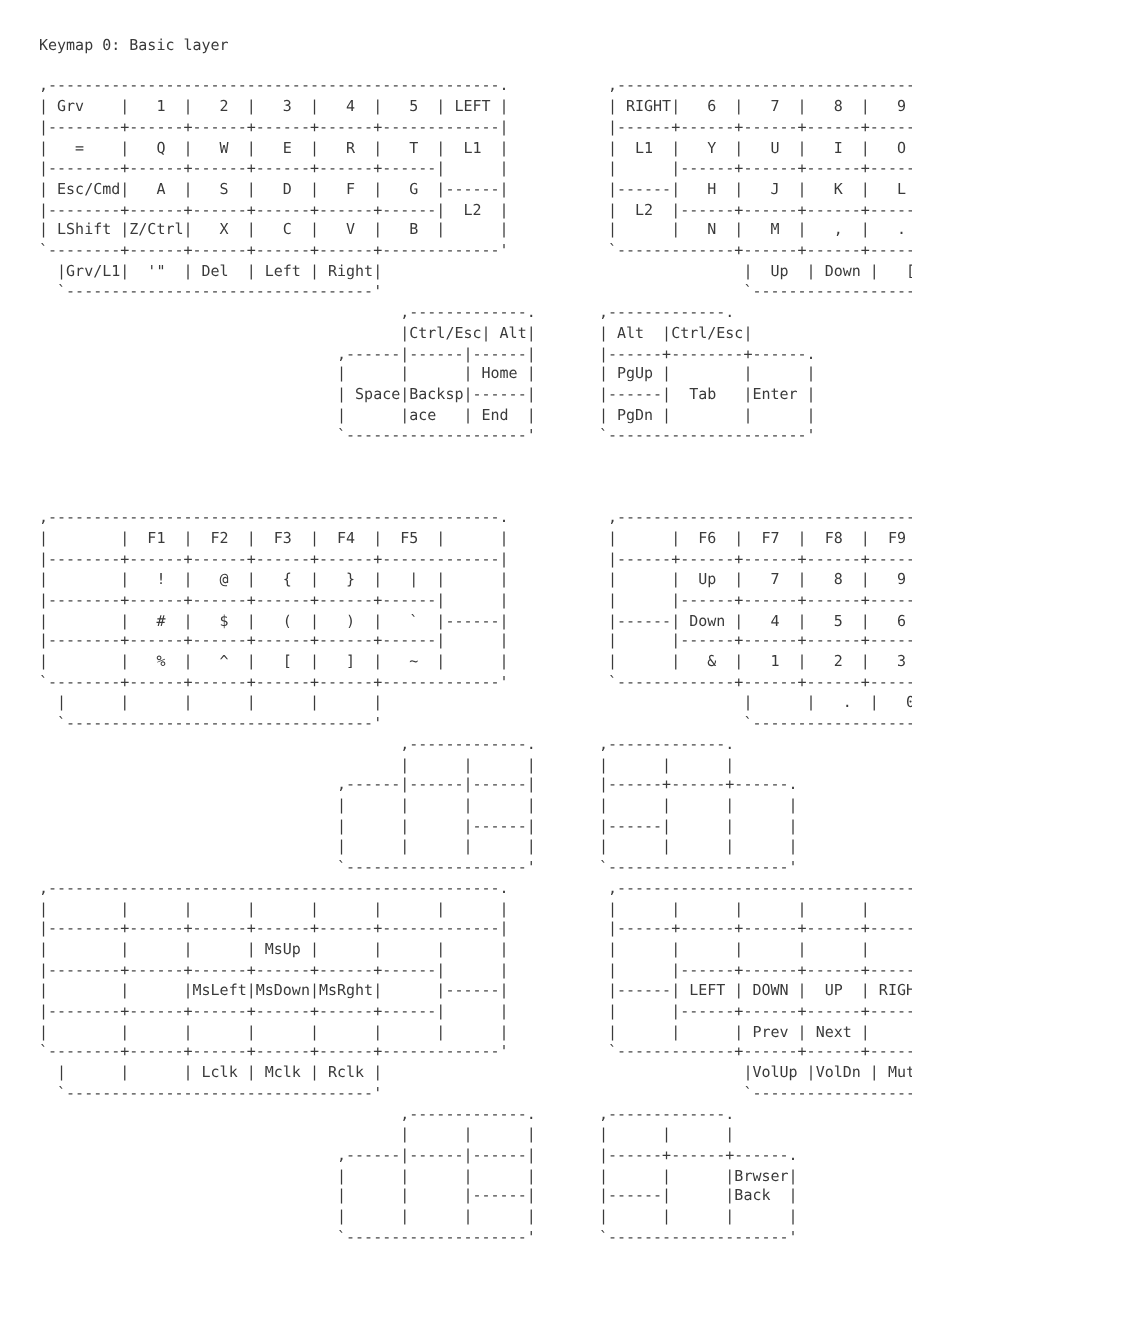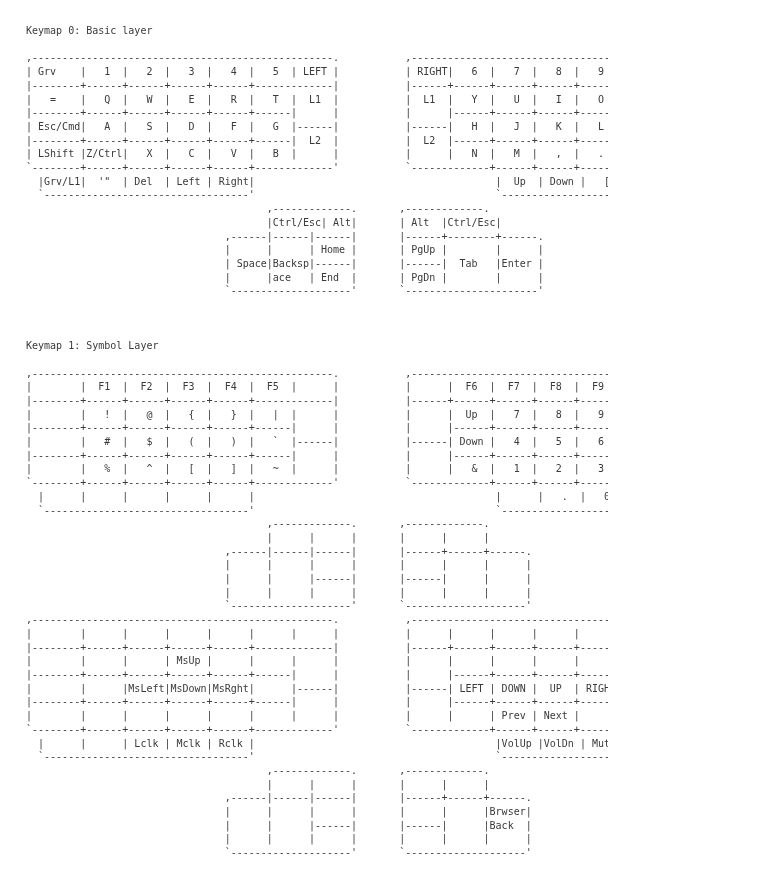--- a/index.html
+++ b/index.html
@@ -56,21 +56,20 @@
                                         ,-------------.       ,-------------.
                                         |Ctrl/Esc| Alt|       | Alt  |Ctrl/Esc|
                                  ,------|------|------|       |------+--------+------.
                                  |      |      | Home |       | PgUp |        |      |
                                  | Space|Backsp|------|       |------|  Tab   |Enter |
                                  |      |ace   | End  |       | PgDn |        |      |
                                  `--------------------'       `----------------------'</pre>
   </section>
 
   <section class="keymap-section" id="section-1">
-    <div class="section-title">Keymap 1: Symbol Layer</div>
     <pre class="ascii-art">,--------------------------------------------------.           ,--------------------------------------------------.
 |        |  F1  |  F2  |  F3  |  F4  |  F5  |      |           |      |  F6  |  F7  |  F8  |  F9  |  F10 |   F11  |
 |--------+------+------+------+------+-------------|           |------+------+------+------+------+------+--------|
 |        |   !  |   @  |   {  |   }  |   |  |      |           |      |  Up  |   7  |   8  |   9  |   *  |   F12  |
 |--------+------+------+------+------+------|      |           |      |------+------+------+------+------+--------|
 |        |   #  |   $  |   (  |   )  |   `  |------|           |------| Down |   4  |   5  |   6  |   +  |        |
 |--------+------+------+------+------+------|      |           |      |------+------+------+------+------+--------|
 |        |   %  |   ^  |   [  |   ]  |   ~  |      |           |      |   &amp;  |   1  |   2  |   3  |   \  |        |
 `--------+------+------+------+------+-------------'           `-------------+------+------+------+------+--------'
   |      |      |      |      |      |                                        |      |   .  |   0  |   =  |      |

